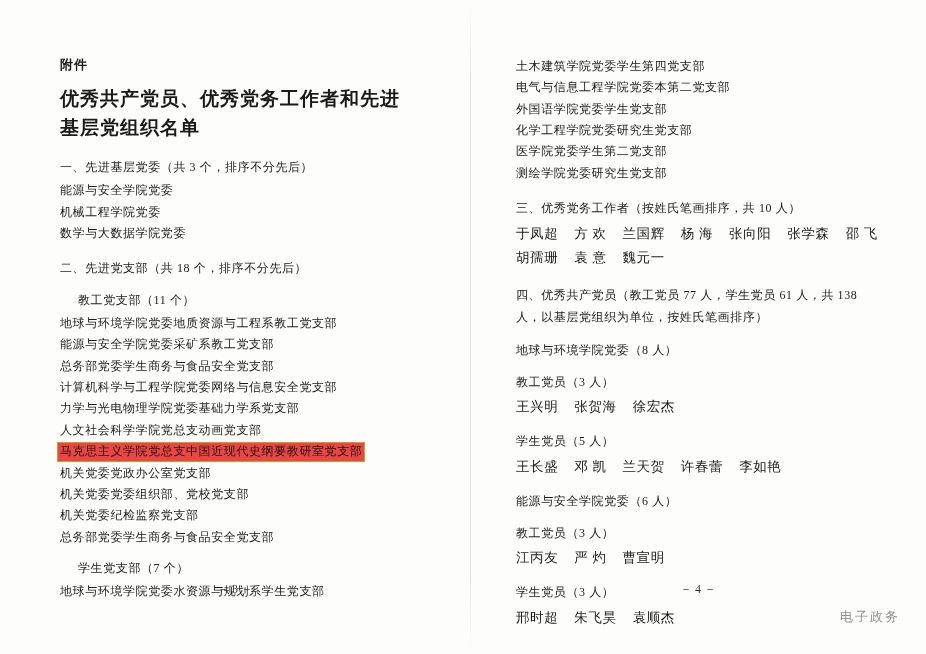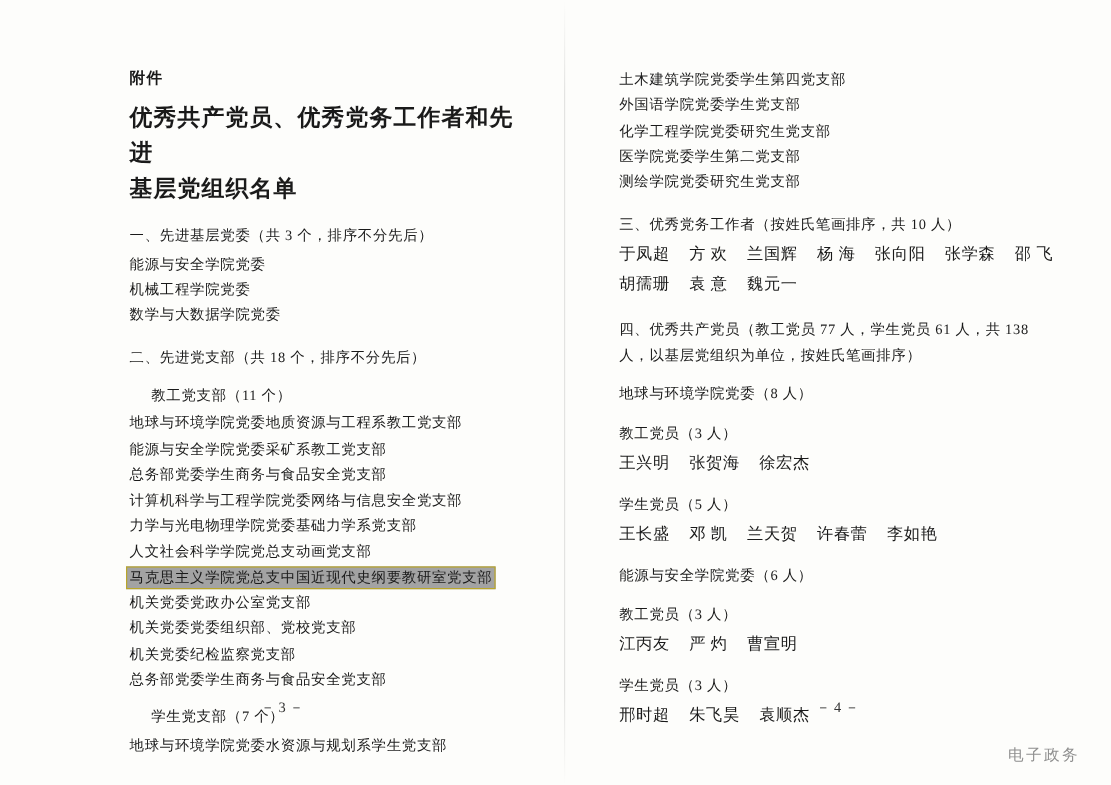--- a/index.html
+++ b/index.html
@@ -18,21 +18,20 @@
     position: relative;
     width: 926px;
     height: 654px;
     background: #fdfdfb;
   }
   .spread {
     display: flex;
     width: 926px;
     height: 654px;
     box-sizing: border-box;
-    padding-left: 48px;
   }
   .leaf {
     position: relative;
     box-sizing: border-box;
     height: 654px;
   }
   .leaf-left {
     width: 470px;
     padding: 56px 28px 0 60px;
   }
@@ -88,21 +87,21 @@
     margin-top: 11px;
     margin-bottom: 2px;
   }
   .line.wrap {
     white-space: normal;
     line-height: 1.8;
   }
   .highlight {
     display: inline-block;
     border: 1px solid #b9a62b;
-    background: #a3a3a3;
+    background: #ef4444;
     padding: 0 2px;
     margin: 0 -3px;
     line-height: 1.45;
   }
   .names {
     font-size: 13.5px;
     line-height: 1.85;
     letter-spacing: 0.6px;
     white-space: nowrap;
   }
@@ -124,21 +123,21 @@
     text-align: center;
   }
   .pagenum-right {
     left: 470px;
     width: 456px;
     text-align: center;
   }
   .watermark {
     position: absolute;
     right: 26px;
-    bottom: 16px;
+    bottom: 28px;
     font-size: 13px;
     color: #8f8f8f;
     letter-spacing: 2px;
     font-family: "Liberation Sans", "DejaVu Sans", sans-serif;
   }
 </style>
 </head>
 <body>
 
 <div class="page">
@@ -178,20 +177,21 @@
         <div class="line sub">学生党支部（7 个）</div>
         <div class="line">地球与环境学院党委水资源与规划系学生党支部</div>
       </div>
     </div>
 
     <div class="gutter"></div>
 
     <div class="leaf leaf-right">
       <div>
         <div class="line">土木建筑学院党委学生第四党支部</div>
+        <div class="line">电气与信息工程学院党委本第二党支部</div>
         <div class="line">外国语学院党委学生党支部</div>
         <div class="line">化学工程学院党委研究生党支部</div>
         <div class="line">医学院党委学生第二党支部</div>
         <div class="line">测绘学院党委研究生党支部</div>
       </div>
 
       <div class="blk">
         <div class="line section">三、优秀党务工作者（按姓氏笔画排序，共 10 人）</div>
         <div class="names">
           <span class="nm">于凤超</span><span class="nm">方 欢</span><span class="nm">兰国辉</span><span class="nm">杨 海</span><span class="nm">张向阳</span><span class="nm">张学森</span><span class="nm">邵 飞</span>

